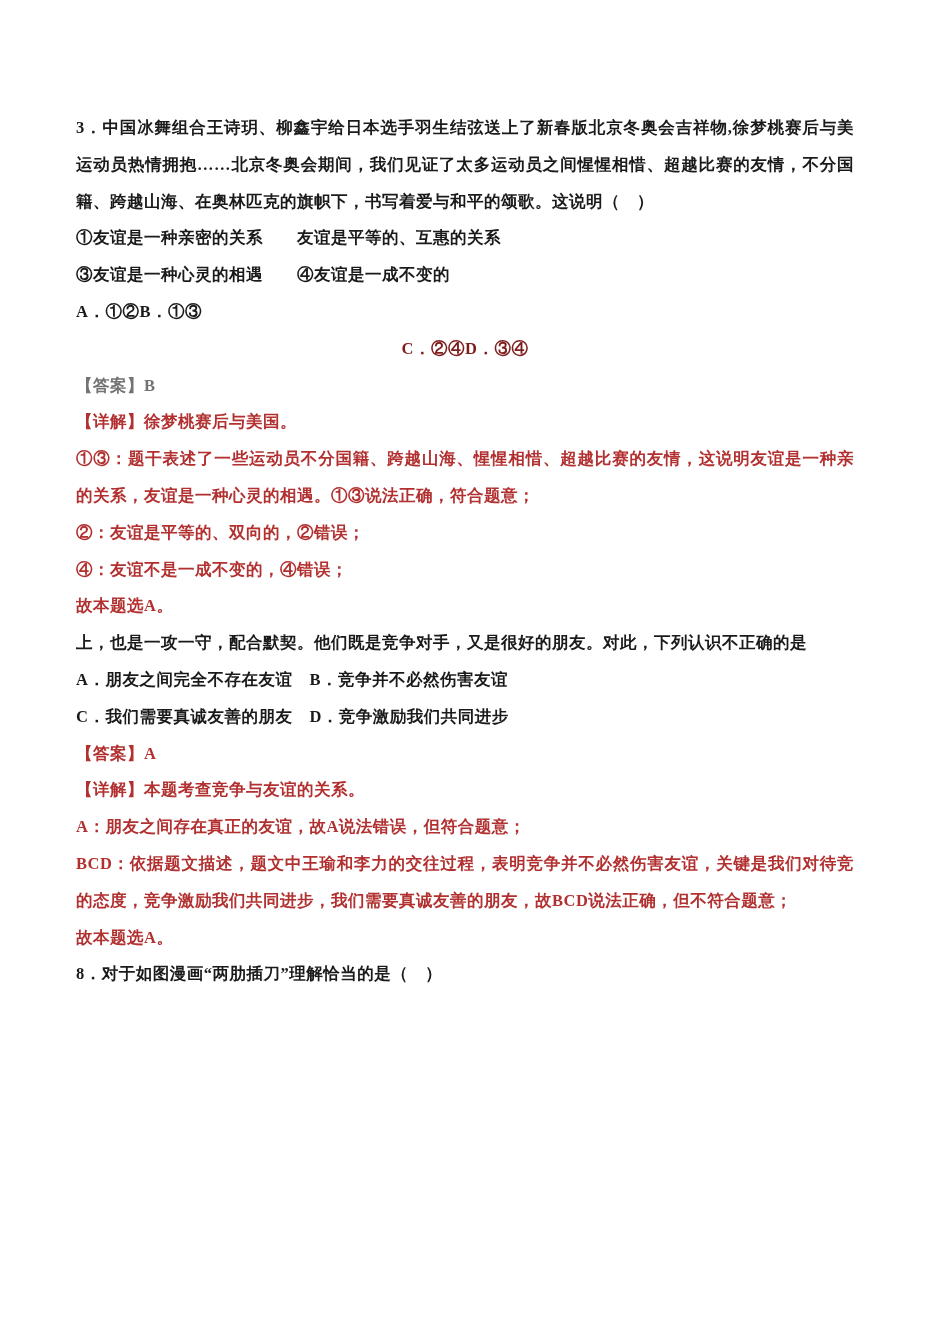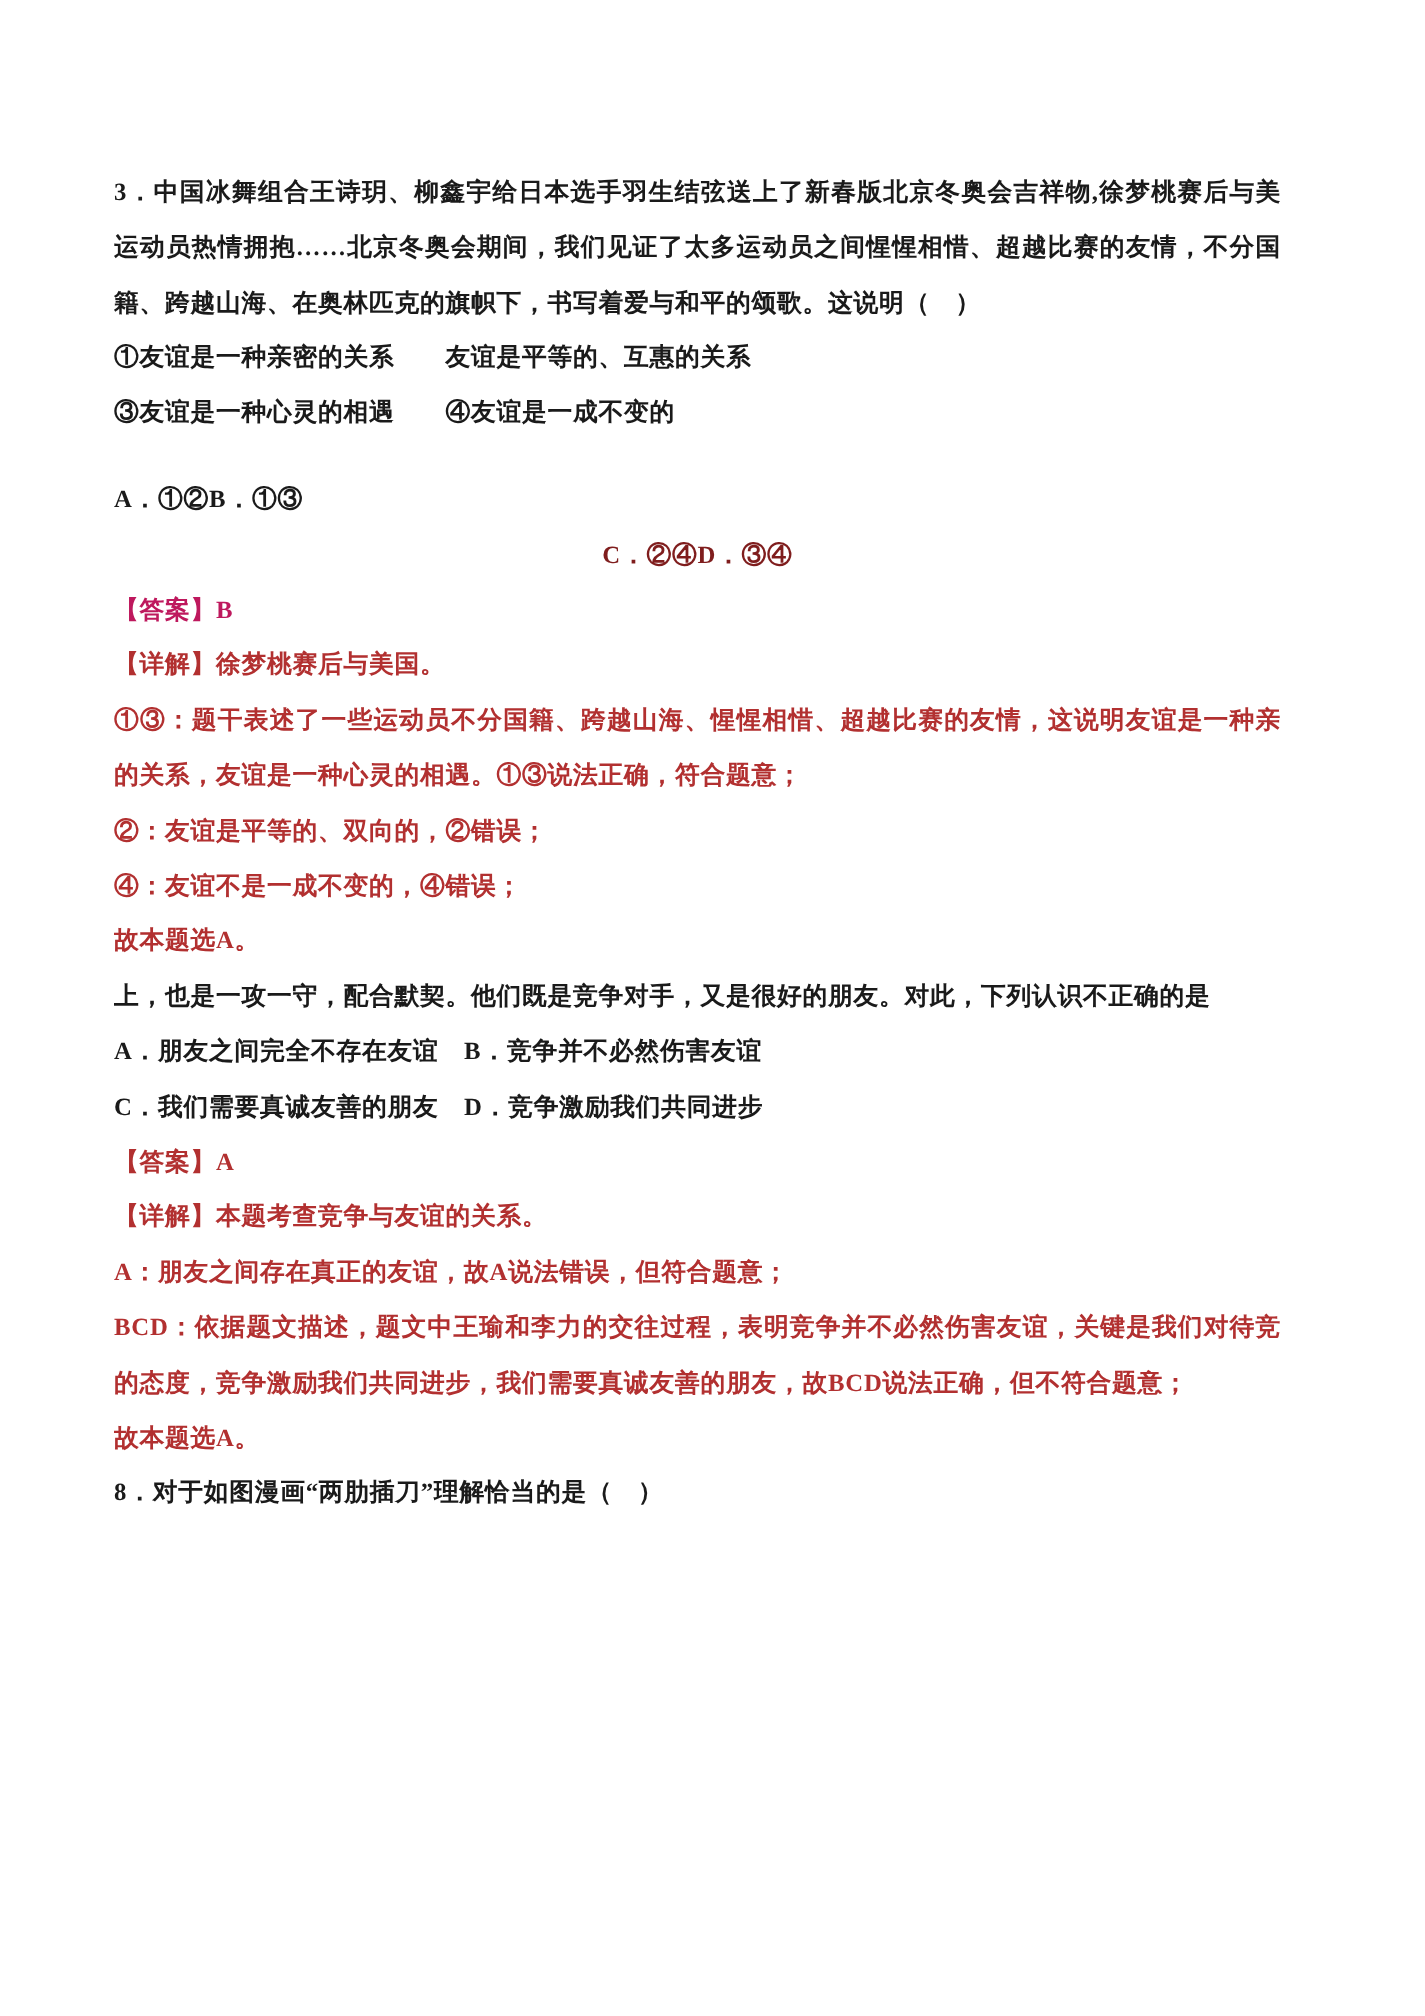--- a/index.html
+++ b/index.html
@@ -38,23 +38,23 @@
 </style>
 </head>
 <body>
 
 <div class="doc-page" id="doc-page" style="background: rgb(255, 255, 255);">
     <p class="doc-line justify" style="color: rgb(26, 26, 26);">3．中国冰舞组合王诗玥、柳鑫宇给日本选手羽生结弦送上了新春版北京冬奥会吉祥物,徐梦桃赛后与美国</p>
     <p class="doc-line justify" style="color: rgb(26, 26, 26);">运动员热情拥抱……北京冬奥会期间，我们见证了太多运动员之间惺惺相惜、超越比赛的友情，不分国</p>
     <p class="doc-line" style="color: rgb(26, 26, 26);">籍、跨越山海、在奥林匹克的旗帜下，书写着爱与和平的颂歌。这说明（　）</p>
     <p class="doc-line" style="color: rgb(26, 26, 26);">①友谊是一种亲密的关系　　友谊是平等的、互惠的关系</p>
     <p class="doc-line" style="color: rgb(26, 26, 26);">③友谊是一种心灵的相遇　　④友谊是一成不变的</p>
-    <p class="doc-line" style="color: rgb(26, 26, 26); margin-top: 21px;">A．①②B．①③</p>
+    <p class="doc-line" style="color: rgb(26, 26, 26);">A．①②B．①③</p>
     <p class="doc-line" style="color: #7f1d1d; text-align: center;">C．②④D．③④</p>
-    <p class="doc-line" style="color: #be185d;">【答案】B</p>
+    <p class="doc-line" style="color: #737373;">【答案】B</p>
     <p class="doc-line" style="color: rgb(178, 48, 48);">【详解】徐梦桃赛后与美国。</p>
     <p class="doc-line justify" style="color: rgb(178, 48, 48);">①③：题干表述了一些运动员不分国籍、跨越山海、惺惺相惜、超越比赛的友情，这说明友谊是一种亲密</p>
     <p class="doc-line" style="color: rgb(178, 48, 48);">的关系，友谊是一种心灵的相遇。①③说法正确，符合题意；</p>
     <p class="doc-line" style="color: rgb(178, 48, 48);">②：友谊是平等的、双向的，②错误；</p>
     <p class="doc-line" style="color: rgb(178, 48, 48);">④：友谊不是一成不变的，④错误；</p>
     <p class="doc-line" style="color: rgb(178, 48, 48);">故本题选A。</p>
     <p class="doc-line" style="color: rgb(26, 26, 26);">上，也是一攻一守，配合默契。他们既是竞争对手，又是很好的朋友。对此，下列认识不正确的是（　）</p>
     <p class="doc-line" style="color: rgb(26, 26, 26);">A．朋友之间完全不存在友谊　B．竞争并不必然伤害友谊</p>
     <p class="doc-line" style="color: rgb(26, 26, 26);">C．我们需要真诚友善的朋友　D．竞争激励我们共同进步</p>
     <p class="doc-line" style="color: rgb(178, 48, 48);">【答案】A</p>

